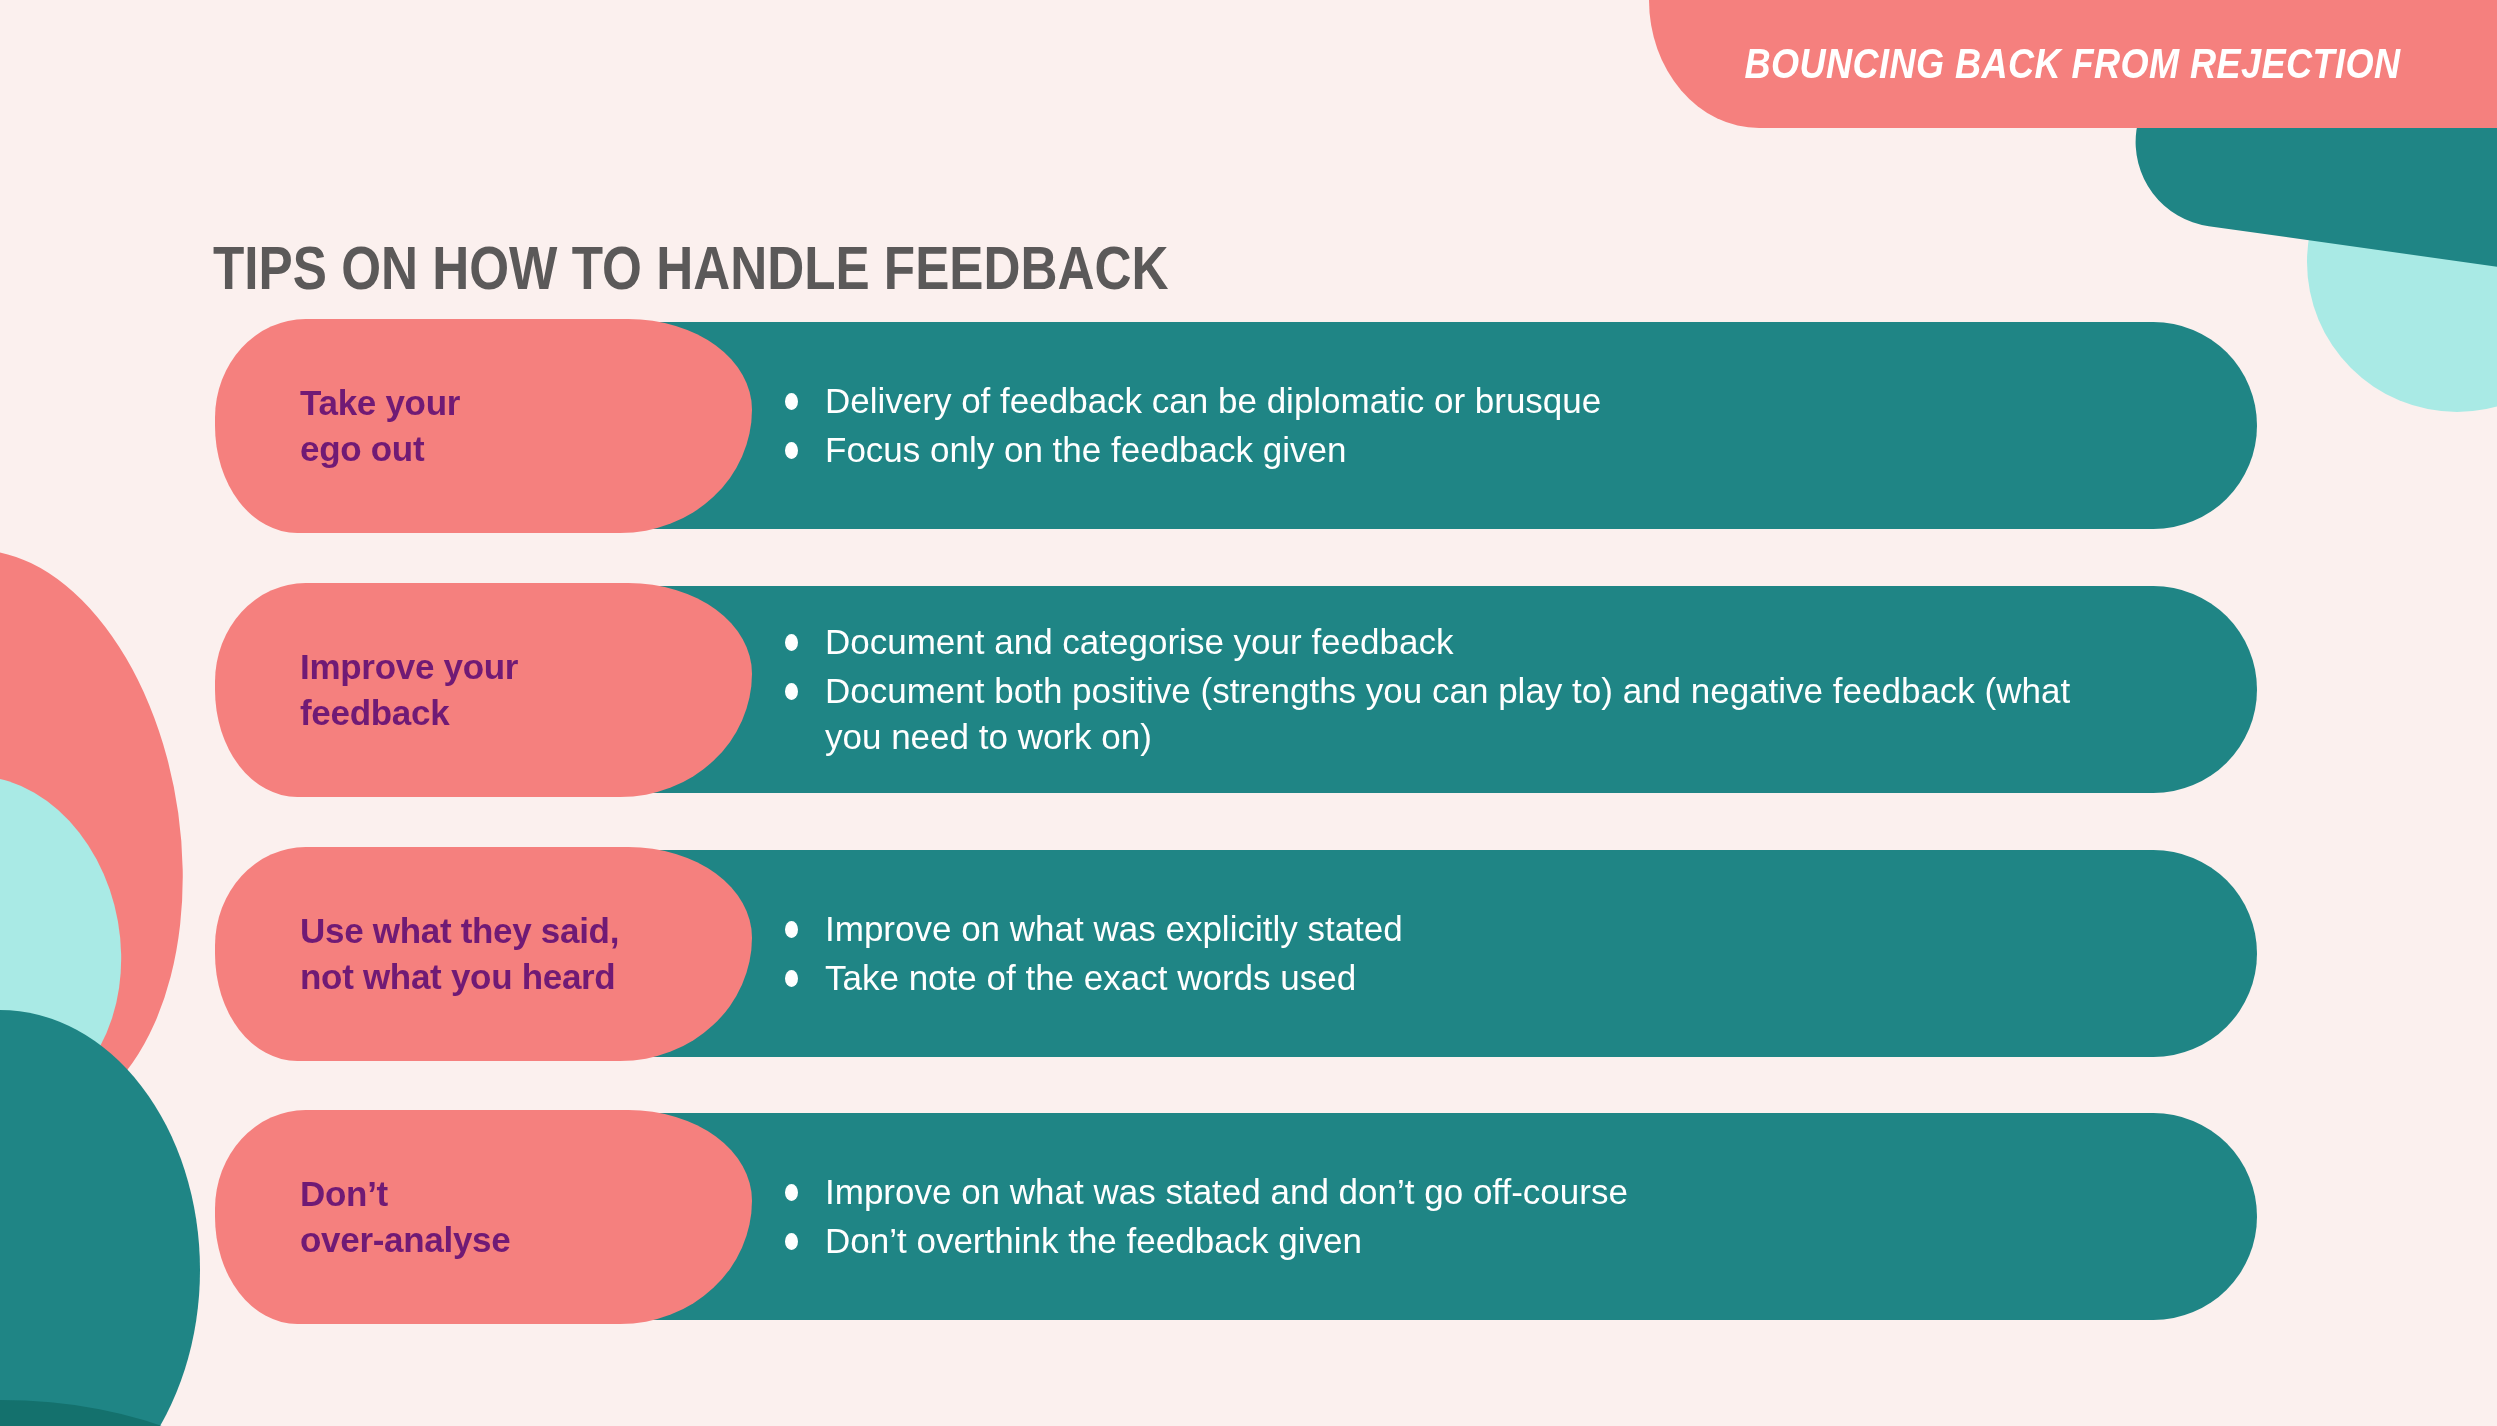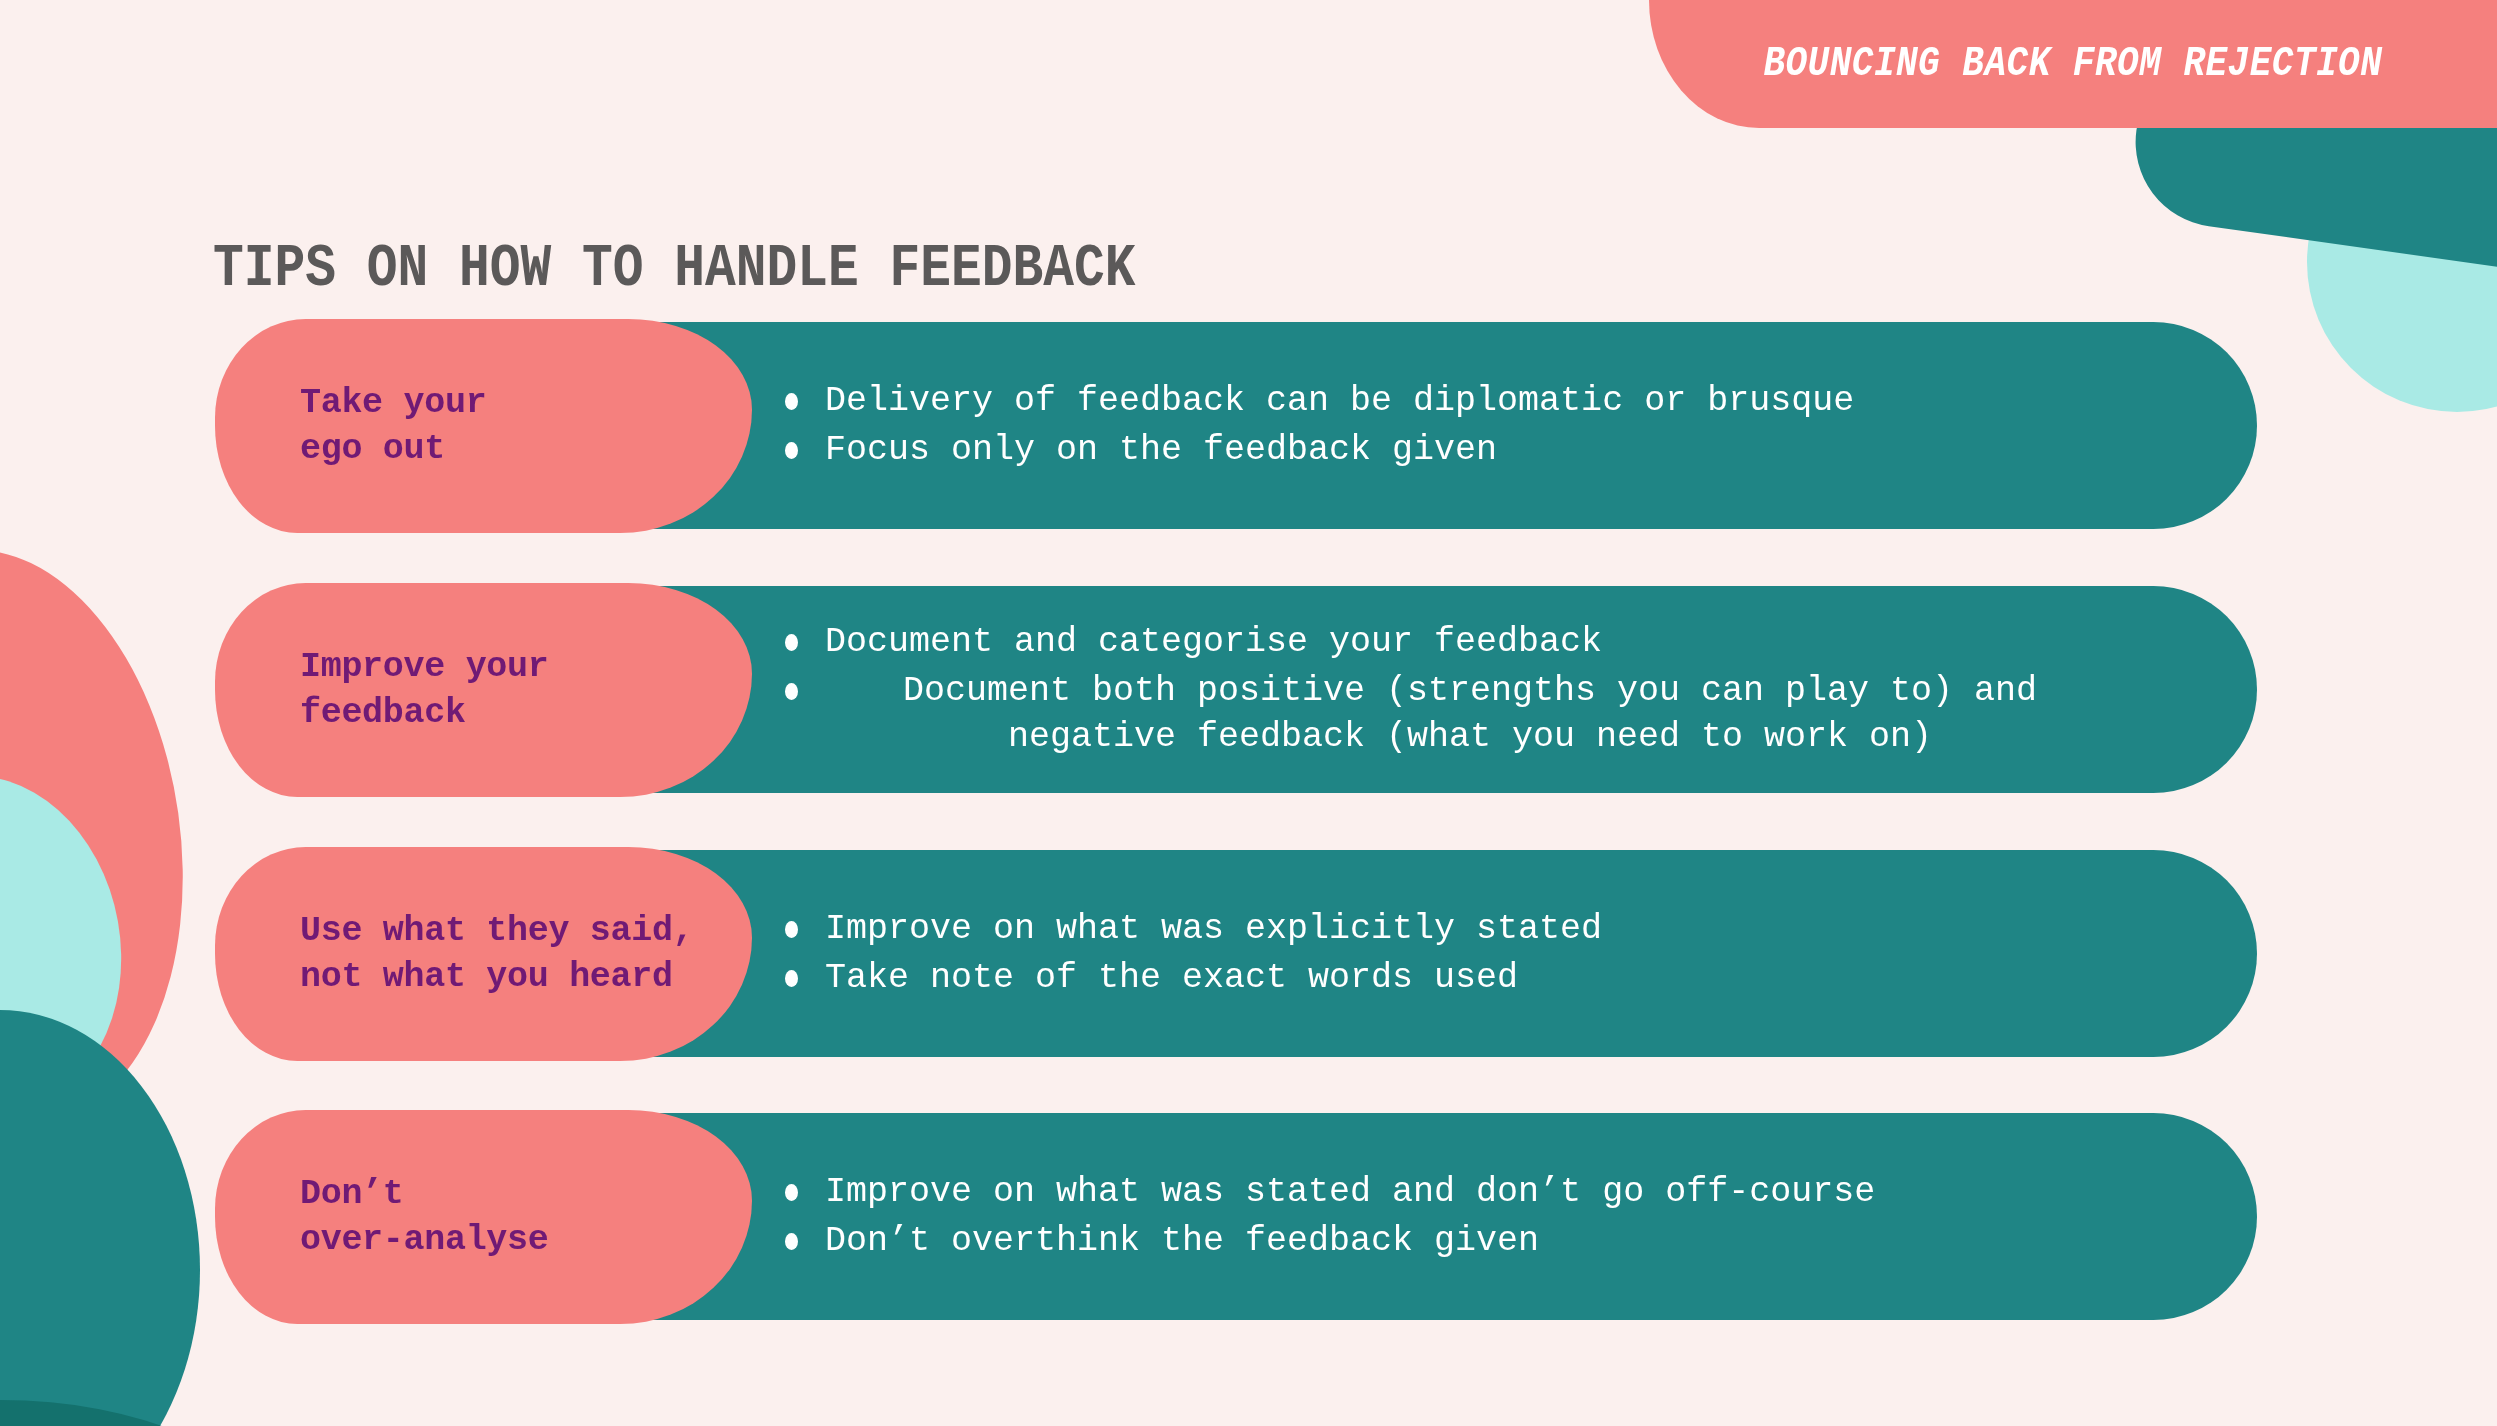--- a/index.html
+++ b/index.html
@@ -2,21 +2,21 @@
 <html style="--background: #FBF0EE; --coral: #F5807E; --teal: #1F8585; --teal_dark: #14716D; --cyan: #A9EAE5; --title_gray: #5B5959; --text_white: #FFFFFF;"><head>
 <meta charset="utf-8">
 <style>
   html, body { margin: 0; padding: 0; background: #FBF0EE; }
   .canvas {
     position: relative;
     width: 2497px;
     height: 1426px;
     background: var(--background, #FBF0EE);
     overflow: hidden;
-    font-family: Liberation Mono, monospace;
+    font-family: Liberation Sans, sans-serif;
   }
 
   
   .blob { position: absolute; }
   .blob.pink-left   { left: -180px; top: 548px;  width: 360px; height: 580px; border-radius: 50%;
                       background: var(--coral, #F5807E); transform: rotate(-8deg); z-index: 1; }
   .blob.cyan-left   { left: -150px; top: 775px;  width: 270px; height: 340px; border-radius: 50%;
                       background: var(--cyan, #A9EAE5); transform: rotate(-10deg); z-index: 2; }
   .blob.teal-left   { left: -200px; top: 1010px; width: 400px; height: 520px; border-radius: 50%;
                       background: var(--teal, #1F8585); z-index: 3; }
@@ -72,21 +72,20 @@
     padding-left: 85px;
     color: #701a75; font-size: 35px; font-weight: bold;
     line-height: 46px; letter-spacing: -0.3px;
   }
   .row .bullets {
     position: absolute; left: 547px; top: 0;
     width: 1400px; height: 100%;
     margin: 0; padding: 0; list-style: none;
     display: flex; flex-direction: column; justify-content: center;
     row-gap: 3px;
-    text-align: center;
   }
   .row .bullets li { display: flex; align-items: flex-start; gap: 27px; }
   .row .bullets .dot {
     flex: 0 0 auto;
     width: 13px; height: 17px; margin-top: 15px;
     border-radius: 50%; background: #fff;
   }
   .row .bullets .btext {
     color: #fff; font-size: 35px; line-height: 46px;
     max-width: 1290px;

